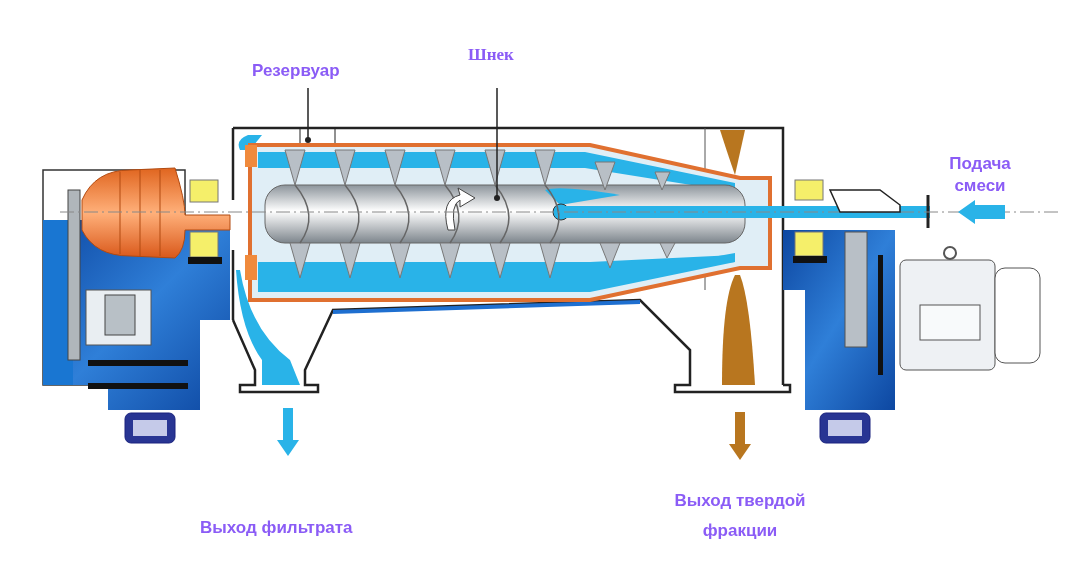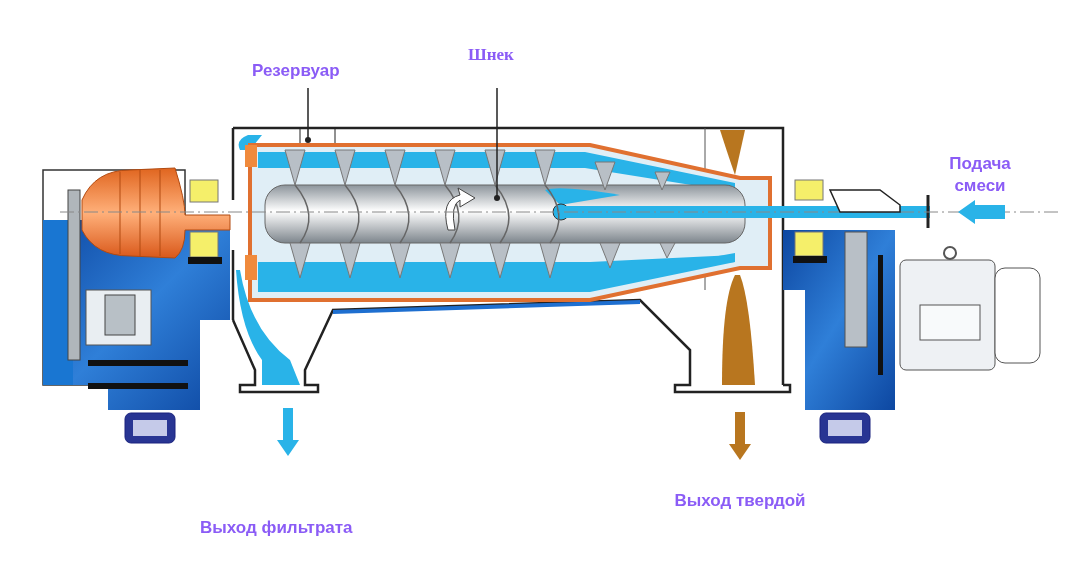--- a/index.html
+++ b/index.html
@@ -143,13 +143,14 @@
 
 <div class="lbl" style="left:252px; top:60px;">Резервуар</div>
 <div class="lbl" style="left:468px; top:44px;font-family:Liberation Serif, serif;">Шнек</div>
 <div class="lbl" style="left:930px; top:153px; width:100px;">
   <div>Подача</div>
   <div>смеси</div>
 </div>
 <div class="lbl" style="left:200px; top:473px;margin-top:44px;">Выход фильтрата</div>
 <div class="lbl" style="left:640px; top:486px; width:200px; line-height:30px;">
   <div>Выход твердой</div>
+  <div>фракции</div>
 </div>
 
 </body></html>

